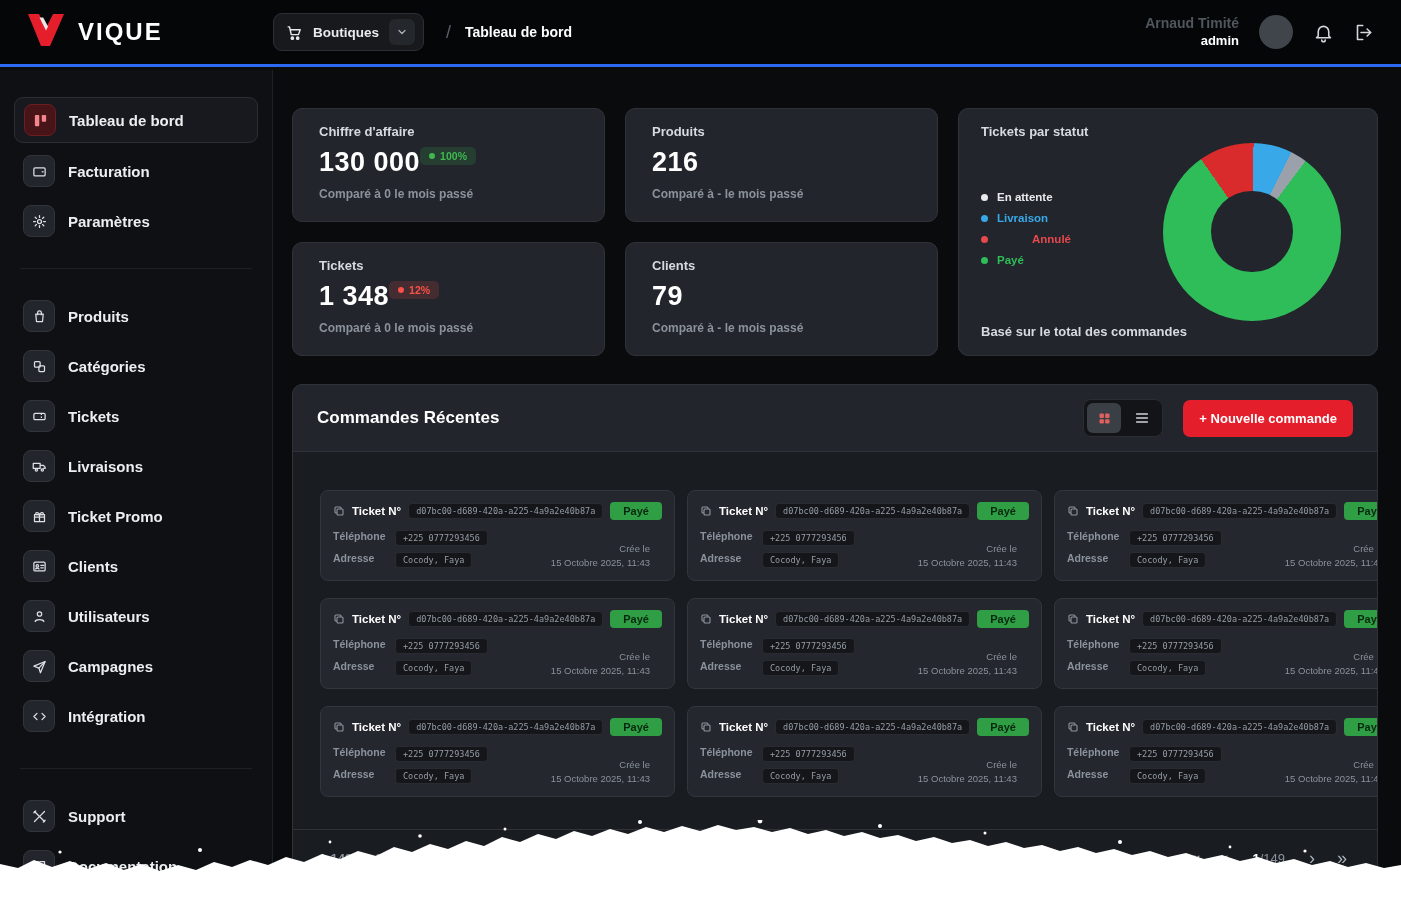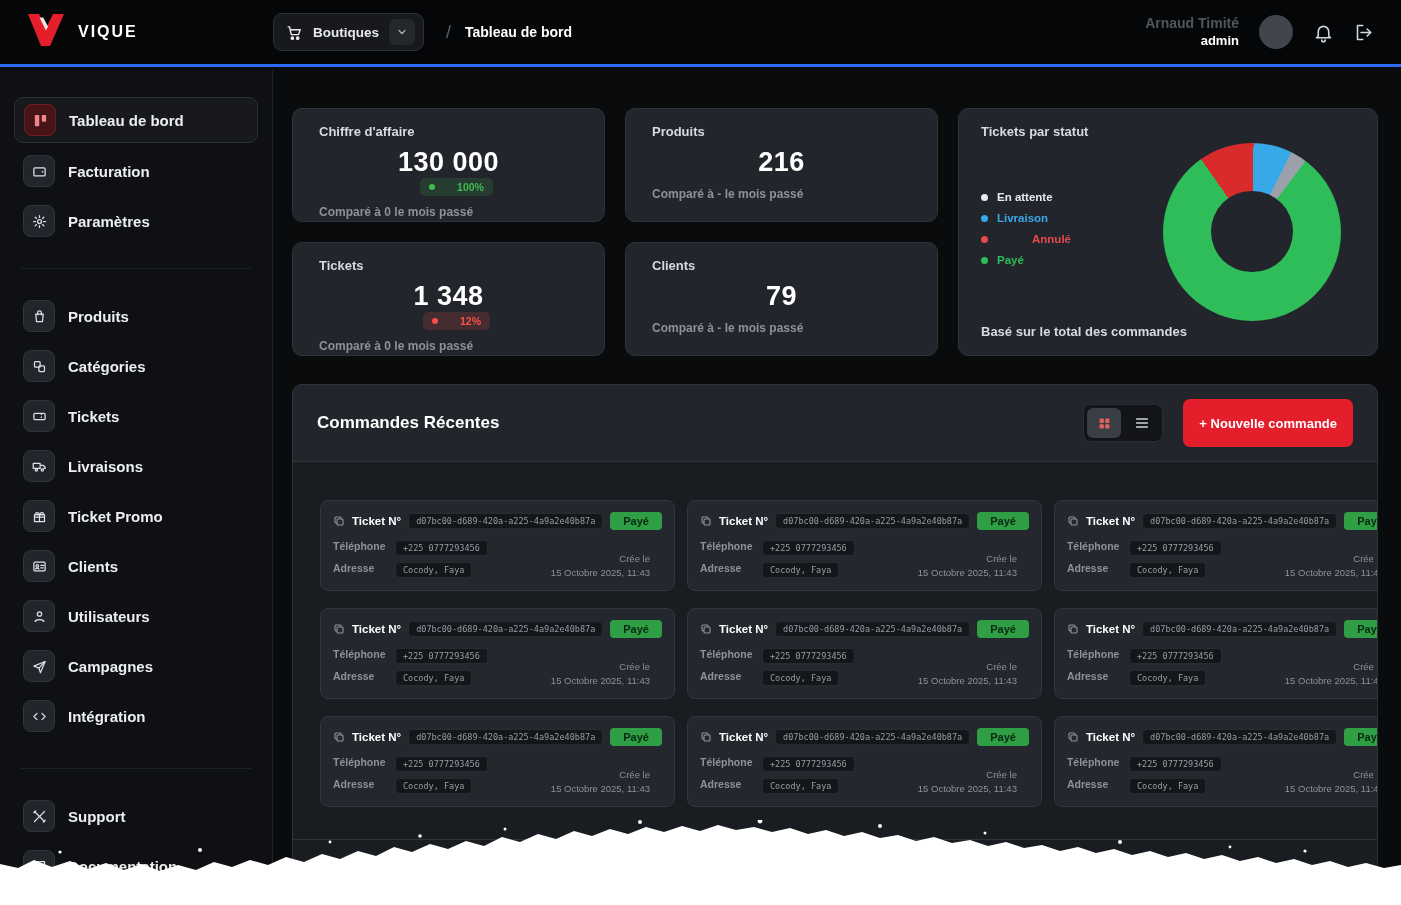--- a/index.html
+++ b/index.html
@@ -11,21 +11,21 @@
   }
   *{margin:0;padding:0;box-sizing:border-box;}
   html,body{width:1401px;height:905px;overflow:hidden;background:var(--bg);
     font-family:"Liberation Sans","DejaVu Sans",sans-serif;color:var(--text);}
   .stage{position:relative;width:1401px;height:905px;overflow:hidden;background:var(--bg);}
 
   
   .header{position:absolute;top:0;left:0;width:100%;height:67px;background:var(--header-bg);
     border-bottom:3px solid var(--blue-line);display:flex;align-items:center;padding:0 26px;z-index:20;}
   .brand{display:flex;align-items:center;gap:12px;width:247px;}
-  .brand-name{font-size:16px;font-weight:800;letter-spacing:2px;color:#fff;}
+  .brand-name{font-size:24px;font-weight:800;letter-spacing:2px;color:#fff;}
   .shop-btn{display:flex;align-items:center;gap:10px;height:38px;background:#17191d;border:1px solid #2c2f34;
     border-radius:9px;padding:0 8px 0 12px;color:#e8eaed;cursor:pointer;}
   .shop-btn .lbl{font-size:13.5px;font-weight:700;}
   .chev-box{width:26px;height:26px;border-radius:6px;background:#24272c;display:flex;align-items:center;justify-content:center;color:#aab0b8;}
   .crumb-sep{margin:0 14px 0 22px;color:#5a616b;font-size:18px;font-weight:300;}
   .crumb{font-size:14px;font-weight:700;color:#fff;}
   .header-right{margin-left:auto;display:flex;align-items:center;gap:20px;}
   .user-block{text-align:right;line-height:1.25;}
   .user-name{font-size:14px;font-weight:700;color:#50565e;}
   .user-role{font-size:13px;font-weight:700;color:#fff;}
@@ -43,23 +43,23 @@
   .side-label{font-size:15px;font-weight:650;color:#eceef0;}
   .side-div{height:1px;background:#1d2025;margin:22px 20px;flex:none;}
   .side-spacer{flex:1;}
   svg.ic{display:block;}
 
   
   .main{position:absolute;top:70px;left:273px;right:0;bottom:0;padding:38px 23px 0 19px;background:var(--bg);}
   .stats-grid{display:grid;grid-template-columns:1fr 1fr 420px;grid-template-rows:114px 114px;gap:20px;}
   .stat-card{background:var(--panel);border:1px solid var(--panel-border);border-radius:10px;padding:15px 26px;}
   .stat-title{font-size:13px;font-weight:700;color:#d7dbe0;}
-  .stat-value-row{display:flex;align-items:center;margin-top:8px;flex-direction:column;}
+  .stat-value-row{display:flex;align-items:flex-start;margin-top:8px;}
   .stat-value{font-size:27px;font-weight:800;letter-spacing:.5px;color:#fff;}
-  .badge{display:inline-flex;align-items:center;gap:22px;margin-left:16px;padding:3px 9px;border-radius:5px;
+  .badge{display:inline-flex;align-items:center;gap:5px;margin-left:0;padding:3px 9px;border-radius:5px;
     font-size:10.5px;font-weight:800;}
   .badge .b-dot{width:6px;height:6px;border-radius:50%;}
   .badge.up{background:rgba(63,185,80,.16);color:#3fb950;}
   .badge.up .b-dot{background:#3fb950;}
   .badge.down{background:rgba(248,81,73,.16);color:#f85149;}
   .badge.down .b-dot{background:#f85149;}
   .stat-compare{margin-top:9px;font-size:12px;font-weight:700;color:#8b929b;}
 
   .donut-card{grid-column:3;grid-row:1 / span 2;background:var(--panel);border:1px solid var(--panel-border);
     border-radius:10px;padding:15px 22px 16px;display:flex;flex-direction:column;}
@@ -74,21 +74,21 @@
   
   .orders{margin-top:28px;background:var(--panel);border:1px solid var(--panel-border);border-radius:10px;overflow:hidden;}
   .orders-header{display:flex;align-items:center;padding:14px 24px;}
   .orders-title{font-size:17px;font-weight:800;color:#fff;}
   .orders-actions{margin-left:auto;display:flex;align-items:center;gap:20px;}
   .view-toggle{display:flex;gap:4px;background:#121418;border:1px solid #2a2d33;border-radius:8px;padding:3px;}
   .toggle-btn{width:34px;height:30px;border:none;border-radius:6px;background:transparent;color:#cfd4da;
     display:flex;align-items:center;justify-content:center;cursor:pointer;}
   .toggle-btn.active{background:#3a3e45;}
   .toggle-btn.active .gridic{color:#e06060;}
-  .new-order-btn{height:48px;padding:2px 16px;background:var(--red);border:none;border-radius:7px;
+  .new-order-btn{height:37px;padding:2px 16px;background:var(--red);border:none;border-radius:7px;
     color:#fff;font-size:13px;font-weight:700;font-family:inherit;cursor:pointer;}
   .orders-body{background:var(--body-dark);border-top:1px solid var(--panel-border);padding:38px 27px 32px;}
   .orders-grid{display:grid;grid-template-columns:repeat(3,1fr);gap:17px 12px;}
   .ticket-card{position:relative;background:var(--card);border:1px solid #32363d;border-radius:8px;padding:11px 12px 12px;cursor:pointer;}
   .t-row1{display:flex;align-items:center;gap:7px;}
   .copy-icon{color:#8f959d;display:flex;cursor:pointer;}
   .t-label{font-size:11.5px;font-weight:800;color:#fff;white-space:nowrap;}
   .pill{background:var(--pill-bg);border:1px solid var(--pill-border);border-radius:4px;padding:2px 7px;
     font-family:"DejaVu Sans Mono",monospace;font-size:8.5px;color:#959da6;white-space:nowrap;}
   .status-badge{margin-left:auto;background:#2f9e44;color:#07290f;font-size:11px;font-weight:800;

